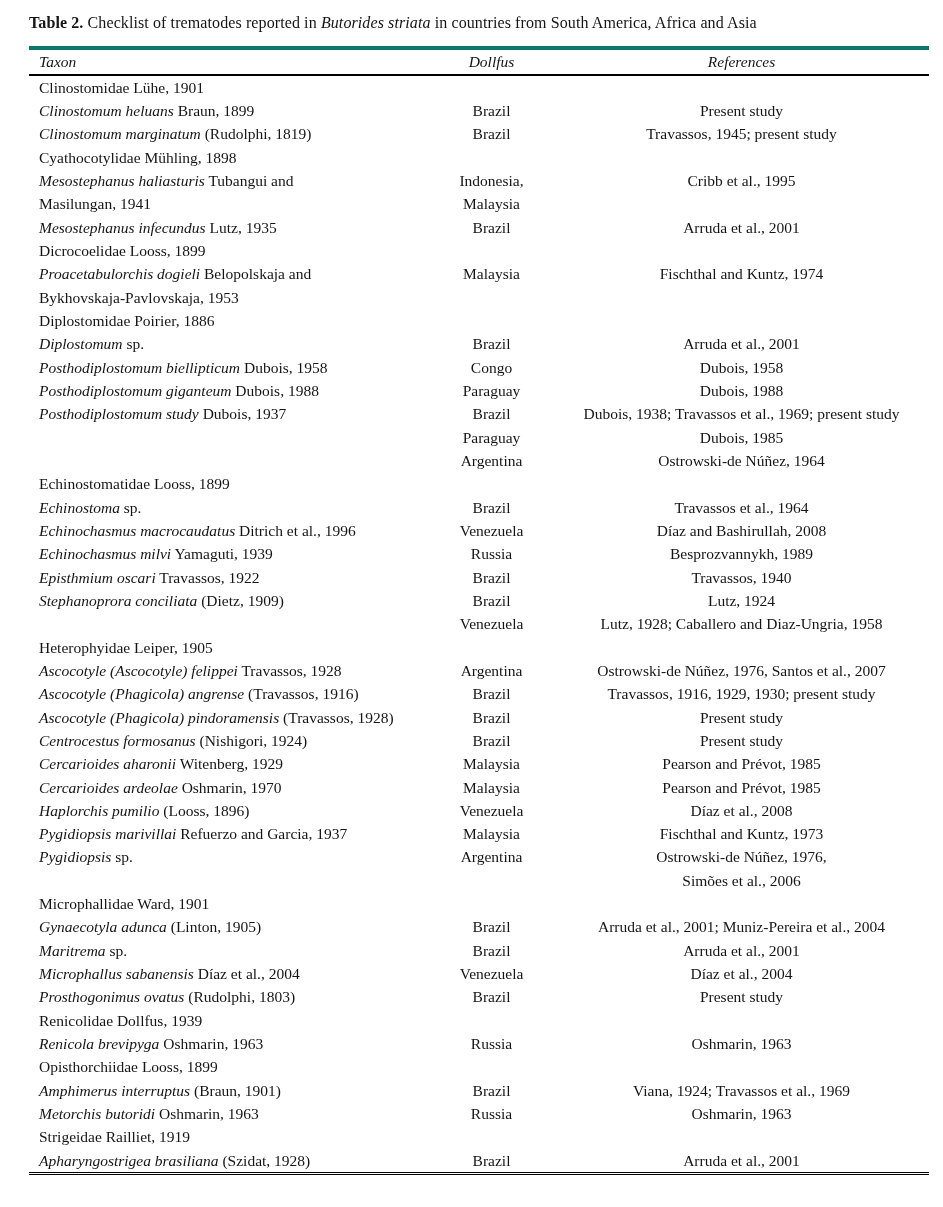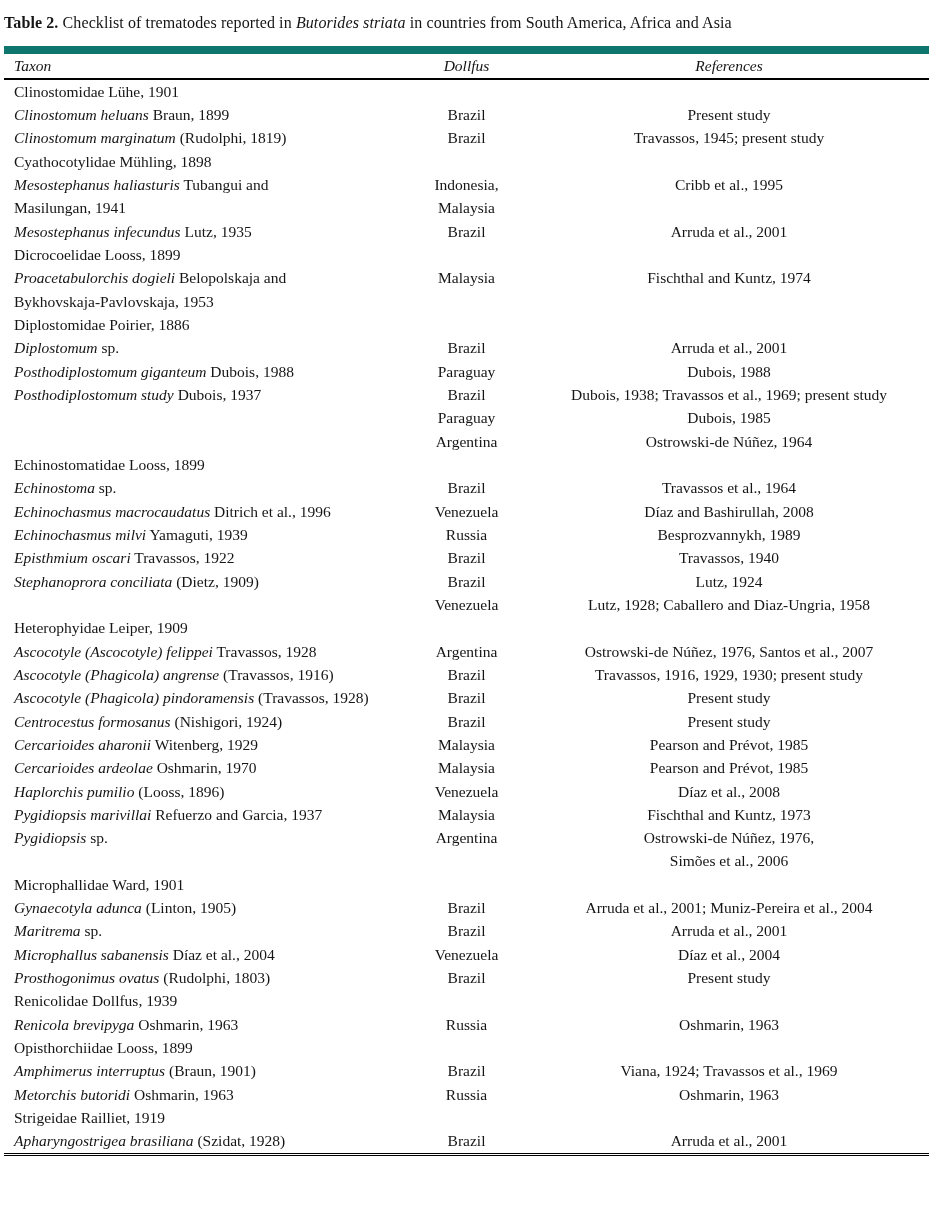--- a/index.html
+++ b/index.html
@@ -2,26 +2,26 @@
 <html><head>
 <meta charset="utf-8">
 <style>
   html,body { margin:0; padding:0; background:#ffffff; }
   body {
     width:943px; height:1207px;
     font-family:"Liberation Serif", serif;
     color:#151515;
     -webkit-font-smoothing:antialiased;
   }
-  .page { padding:10px 14px 0 4px;border-radius:17px; }
+  .page { padding:10px 14px 0 29px;border-radius:17px; }
   .title { font-size:16px; line-height:20px; margin:3px 0 13px 0; letter-spacing:0.1px; }
   .title .bold { font-weight:bold; }
   .title .italic { font-style:italic; }
 
-  .sci-table { border-top:8px solid #0f766e; }
+  .sci-table { border-top:4px solid #0f766e; }
   .grid-row {
     display:grid;
     grid-template-columns:400px 125px 1fr;
     align-items:center;
   }
   .header-row {
     height:24px;
     border-bottom:2px solid #000;
     font-style:italic;
     font-size:15.5px;
@@ -115,20 +115,25 @@
     <div class="cell locality"></div>
     <div class="cell references"></div>
   </div>
 
   <div class="grid-row row">
     <div class="cell taxon"><span class="sci">Diplostomum</span><span> sp.</span></div>
     <div class="cell locality">Brazil</div>
     <div class="cell references">Arruda et al., 2001</div>
   </div>
 
+  <div class="grid-row row">
+    <div class="cell taxon"><span class="sci">Posthodiplostomum biellipticum</span><span> Dubois, 1958</span></div>
+    <div class="cell locality">Congo</div>
+    <div class="cell references">Dubois, 1958</div>
+  </div>
 
   <div class="grid-row row">
     <div class="cell taxon"><span class="sci">Posthodiplostomum giganteum</span><span> Dubois, 1988</span></div>
     <div class="cell locality">Paraguay</div>
     <div class="cell references">Dubois, 1988</div>
   </div>
 
   <div class="grid-row row">
     <div class="cell taxon"><span class="sci">Posthodiplostomum study</span><span> Dubois, 1937</span></div>
     <div class="cell locality">Brazil</div>
@@ -183,21 +188,21 @@
     <div class="cell references">Lutz, 1924</div>
   </div>
 
   <div class="grid-row row">
     <div class="cell taxon"><span class="sci"></span><span></span></div>
     <div class="cell locality">Venezuela</div>
     <div class="cell references">Lutz, 1928; Caballero and Diaz-Ungria, 1958</div>
   </div>
 
   <div class="grid-row row">
-    <div class="cell taxon"><span class="sci"></span><span>Heterophyidae Leiper, 1909</span></div>
+    <div class="cell taxon"><span class="sci"></span><span>Heterophyidae Leiper, 1905</span></div>
     <div class="cell locality"></div>
     <div class="cell references"></div>
   </div>
 
   <div class="grid-row row">
     <div class="cell taxon"><span class="sci">Ascocotyle (Ascocotyle) felippei</span><span> Travassos, 1928</span></div>
     <div class="cell locality">Argentina</div>
     <div class="cell references">Ostrowski-de Núñez, 1976, Santos et al., 2007</div>
   </div>
 

